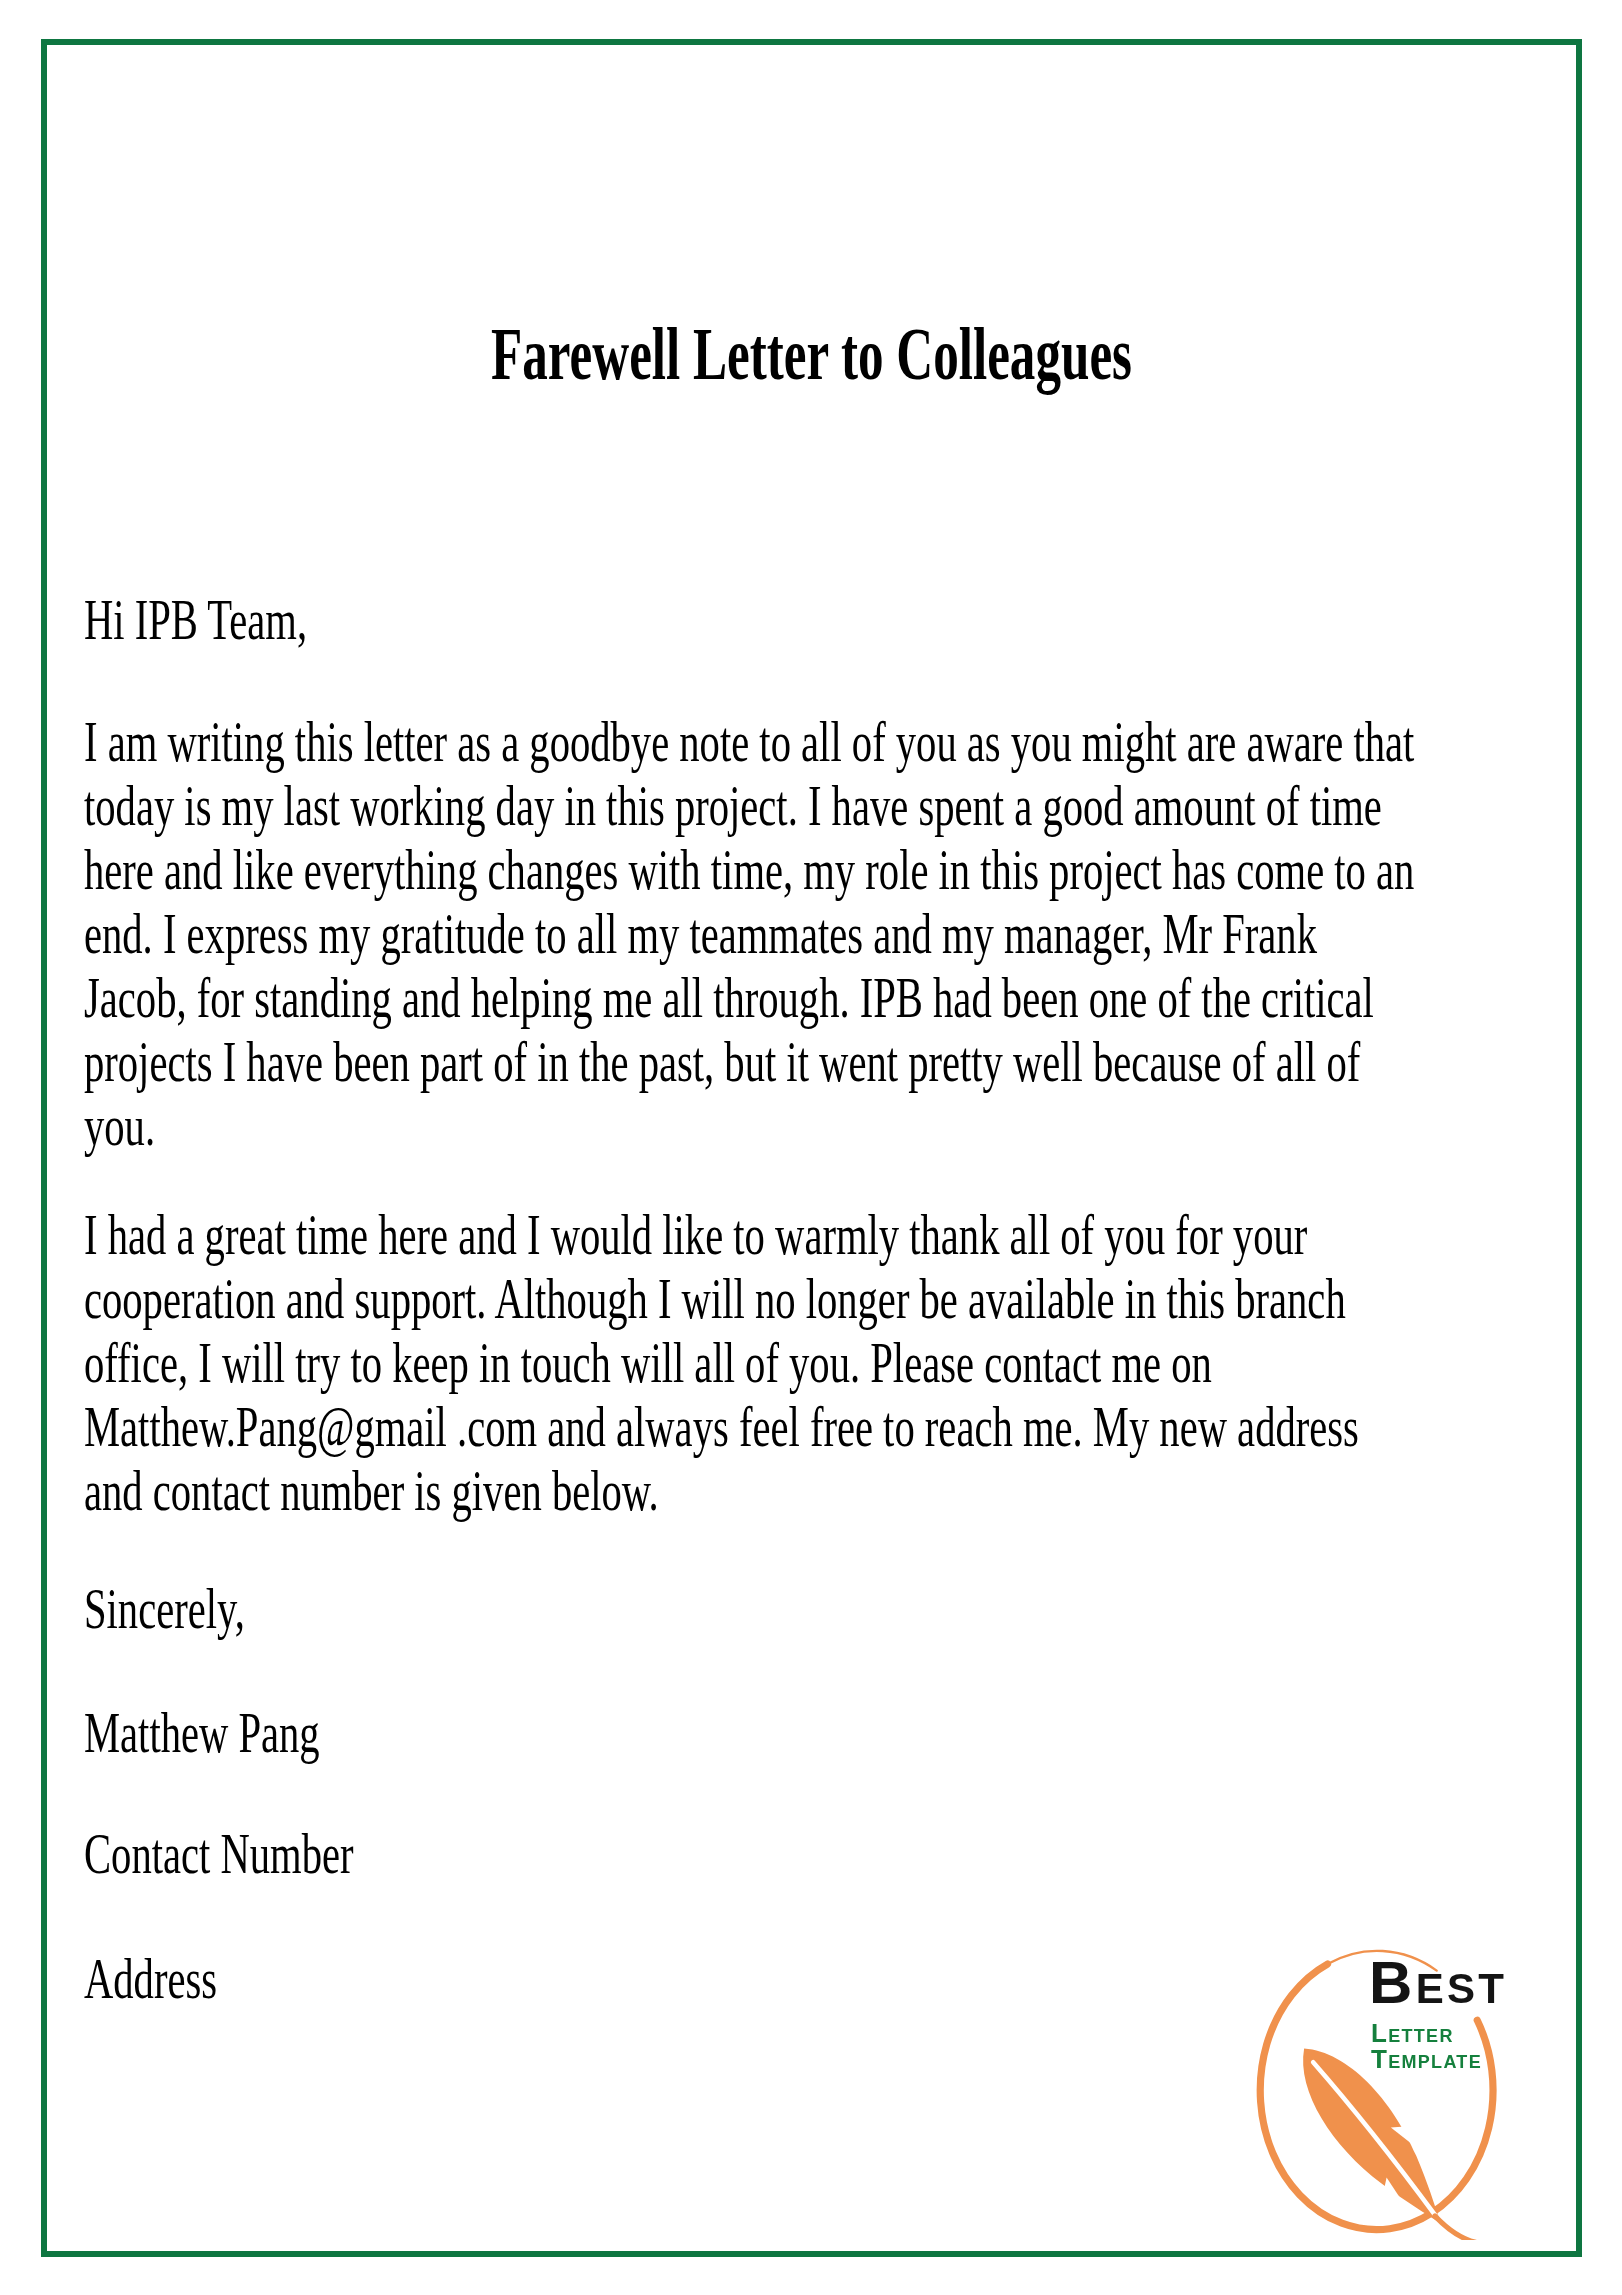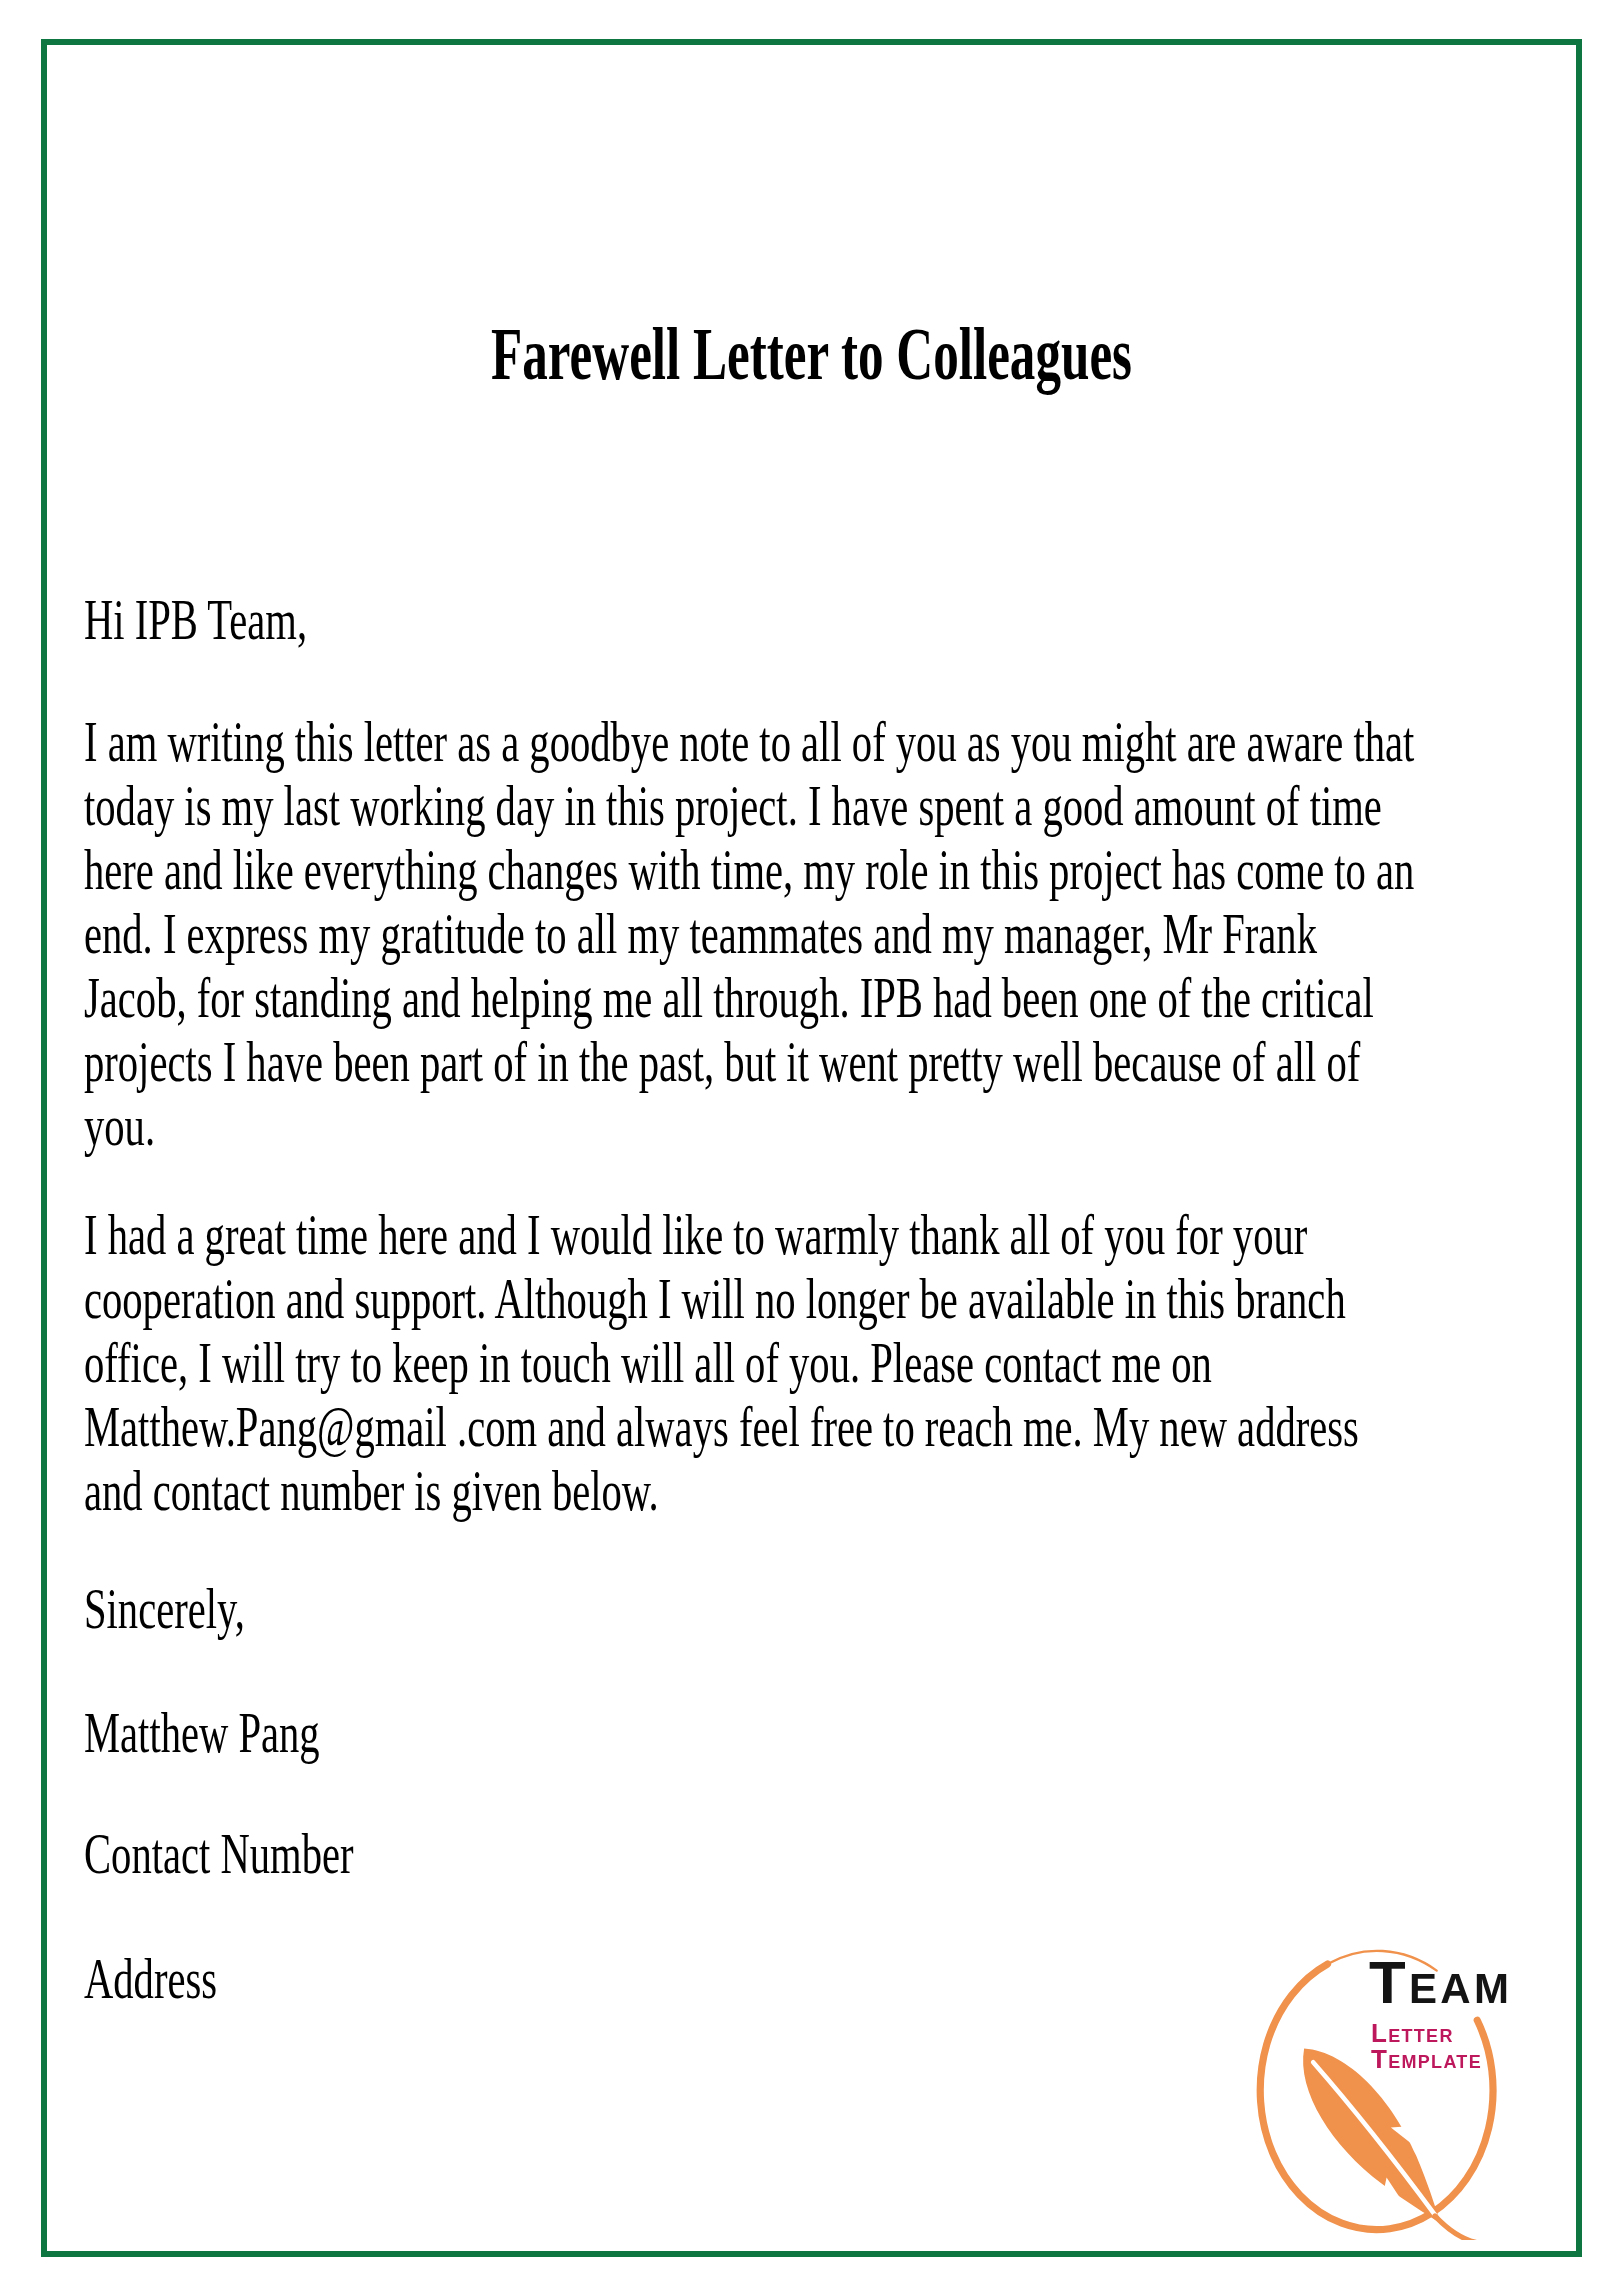--- a/index.html
+++ b/index.html
@@ -36,21 +36,21 @@
   .brand-top{
     position:absolute;left:113px;top:3.9px;
     font-family:"Liberation Sans","DejaVu Sans",sans-serif;
     font-variant:small-caps;font-weight:800;font-size:60px;
     letter-spacing:3.3px;color:#141414;line-height:1;
   }
   .brand-bottom{
     position:absolute;left:115px;top:71px;
     font-family:"Liberation Sans","DejaVu Sans",sans-serif;
     font-variant:small-caps;font-weight:800;font-size:26px;
-    letter-spacing:1.3px;color:#be185d;line-height:1;
+    letter-spacing:1.3px;color:#15803d;line-height:1;
   }
 </style>
 </head>
 <body>
 
 <div class="border-frame"></div>
 
 <div class="doc-title">Farewell Letter to Colleagues</div>
 
 <div class="condensed greeting">
@@ -102,16 +102,16 @@
       <path d="M0,-175 C50,-130 58,-30 34,60 C22,105 10,135 0,165 C-10,135 -22,105 -34,60 C-58,-30 -50,-130 0,-175 Z" fill="#f0914c"></path>
 
       <polygon points="30,2 66,26 42,50" fill="#ffffff"></polygon>
       <polygon points="-22,58 -60,90 -26,106" fill="#ffffff"></polygon>
 
       <path d="M-2,-150 C3,-60 4,40 1,150" fill="none" stroke="#ffffff" stroke-width="7" stroke-linecap="round"></path>
 
       <path d="M0,150 C3,182 10,202 24,220" fill="none" stroke="#f0914c" stroke-width="8" stroke-linecap="round"></path>
     </g>
   </svg>
-  <div class="brand-top">Team</div>
+  <div class="brand-top">Best</div>
   <div class="brand-bottom">Letter Template</div>
 </div>
 
 
 </body></html>

